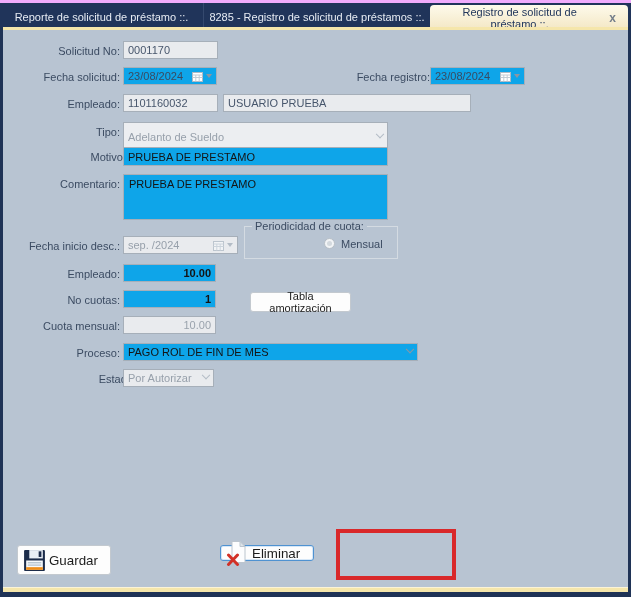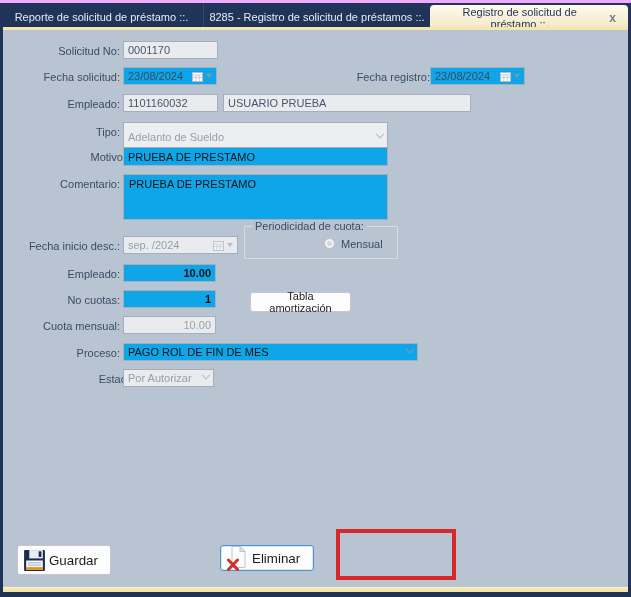--- a/index.html
+++ b/index.html
@@ -203,21 +203,21 @@
         <rect x="7" y="2" width="13" height="8" fill="#e8eef5"></rect>
         <rect x="16" y="3.2" width="2.6" height="5.4" fill="#1c2c4a"></rect>
         <rect x="4" y="12" width="16" height="9" fill="#f7fafc"></rect>
         <line x1="5.5" y1="14.2" x2="18.5" y2="14.2" stroke="#a3b3c2" stroke-width="1"></line>
         <line x1="5.5" y1="16.4" x2="18.5" y2="16.4" stroke="#a3b3c2" stroke-width="1"></line>
         <rect x="4" y="18.4" width="16" height="2.6" fill="#ef8d17"></rect>
       </svg>
       <span style="margin-left:2px;">Guardar</span>
     </button>
 
-    <button class="btn btn-eliminar" style="left:217px; top:515px; width:94px; height:26px;">
+    <button class="btn btn-eliminar" style="left:217px; top:515px; width:94px; height:16px;">
       <svg class="ic" width="24" height="26" viewBox="0 0 24 26">
         <path d="M7 1.5 h8 l5 5 v16 h-13 z" fill="#fcfdfe" stroke="#bcc5ce"></path>
         <path d="M15 1.5 l5 5 h-5 z" fill="#dde4ea" stroke="#bcc5ce"></path>
         <path d="M3.5 15 L12.5 24.5 M12.5 15 L3.5 24.5" stroke="#d23127" stroke-width="3" stroke-linecap="round"></path>
       </svg>
       <span style="margin-left:3px;">Eliminar</span>
     </button>
 
 
     <div class="annotation" style="left:333px; top:499px; width:120px; height:51px;"></div>

